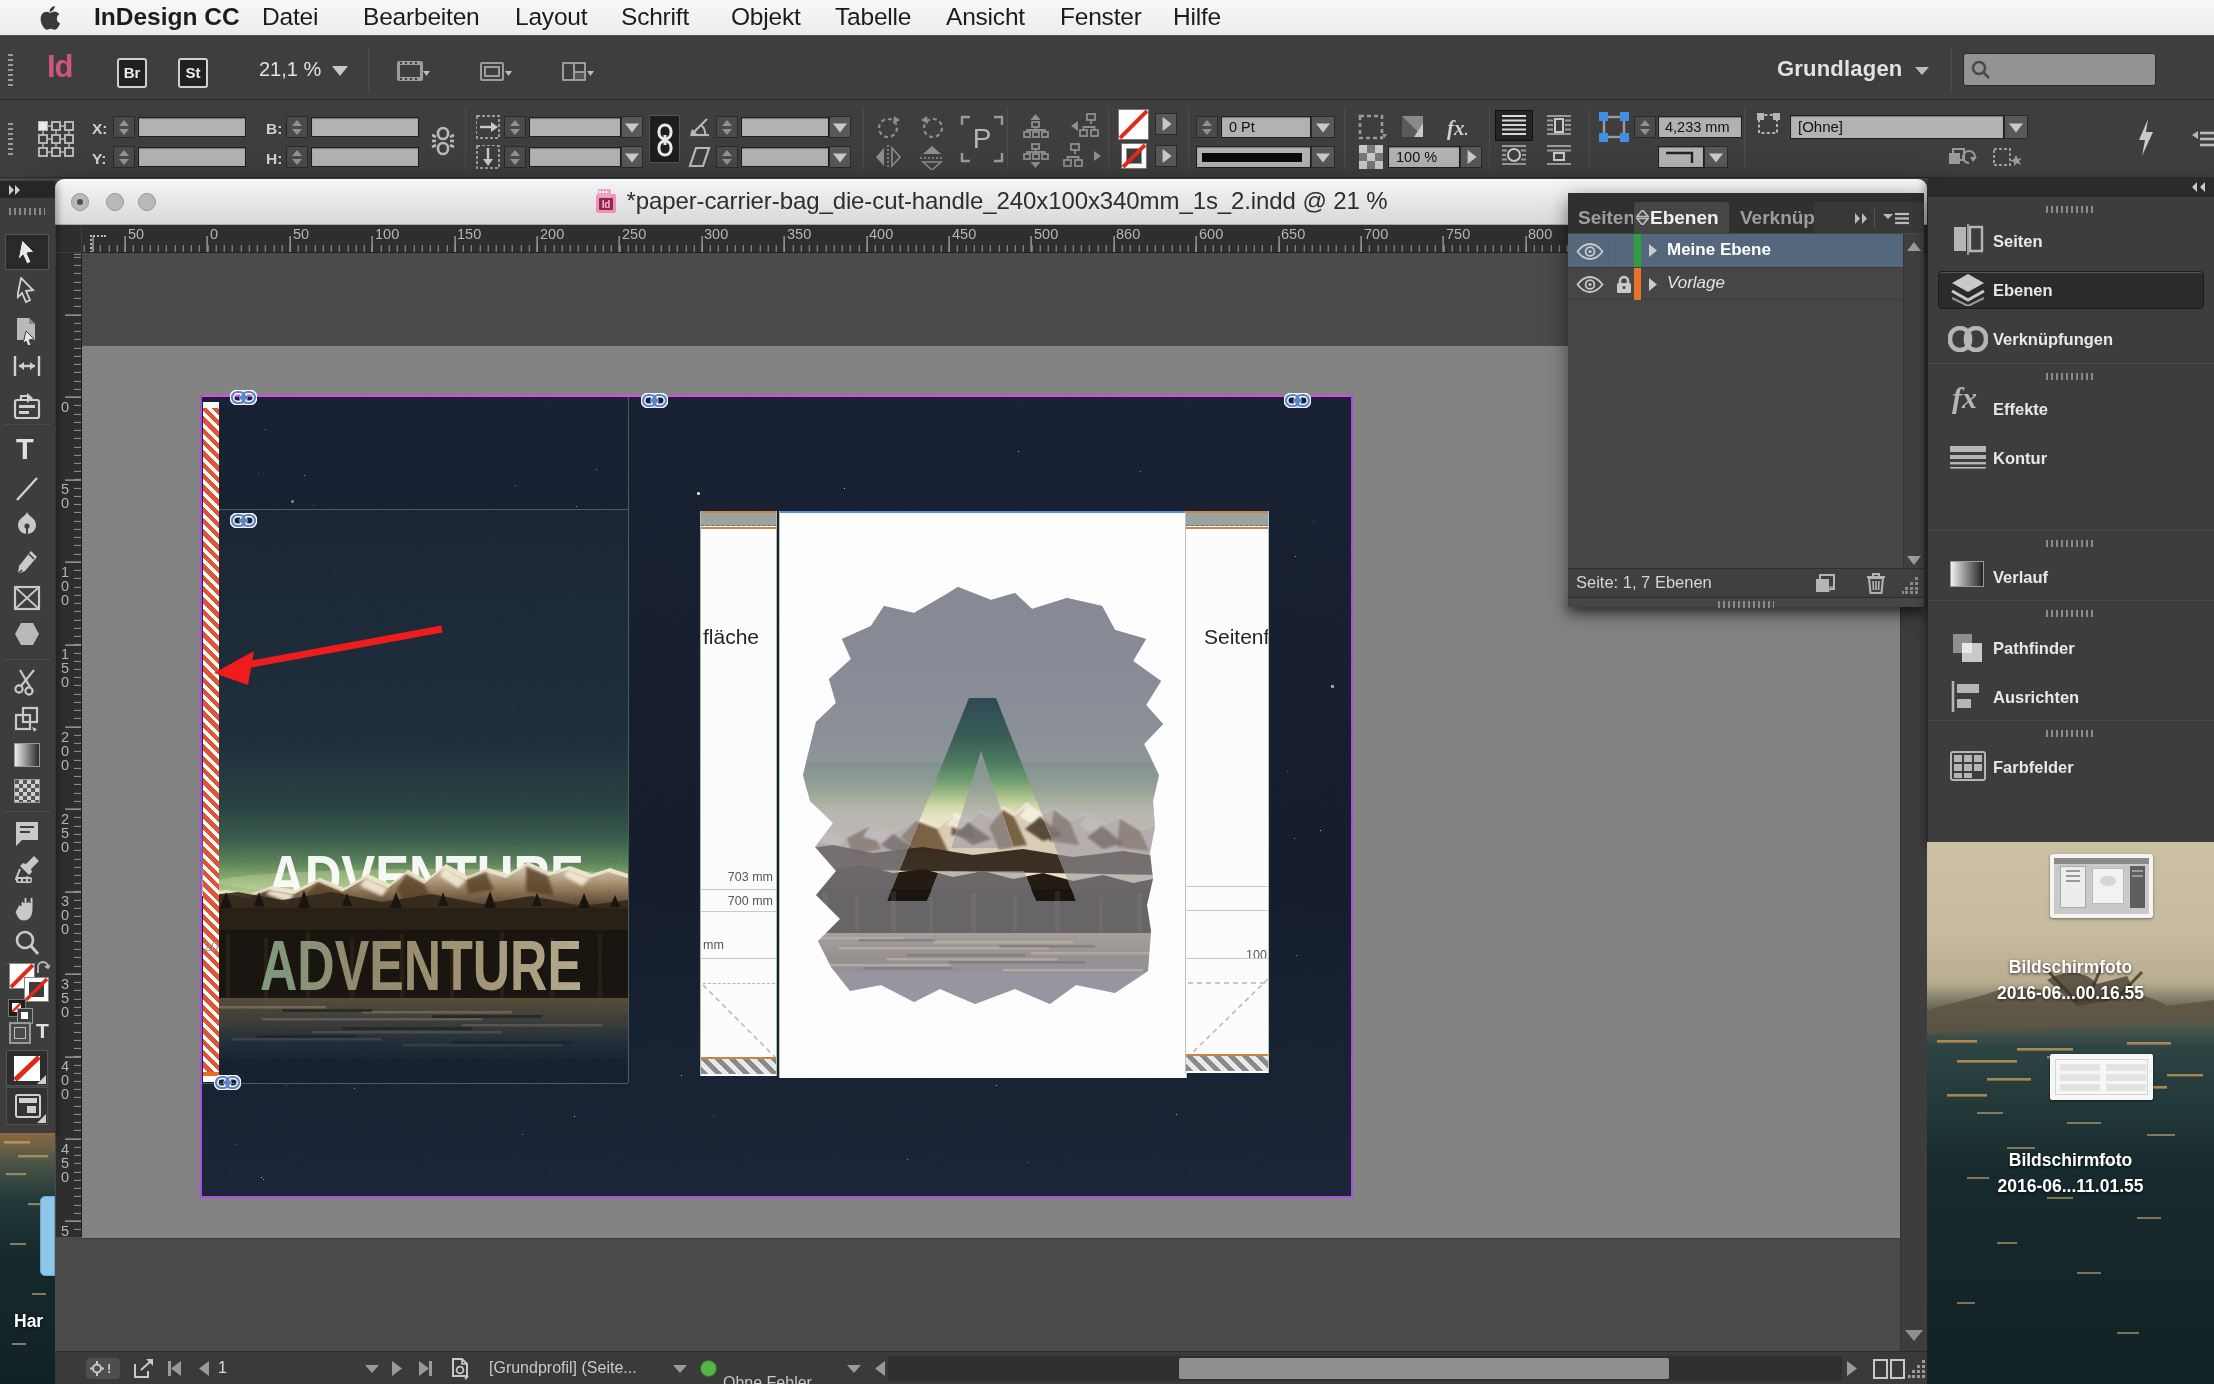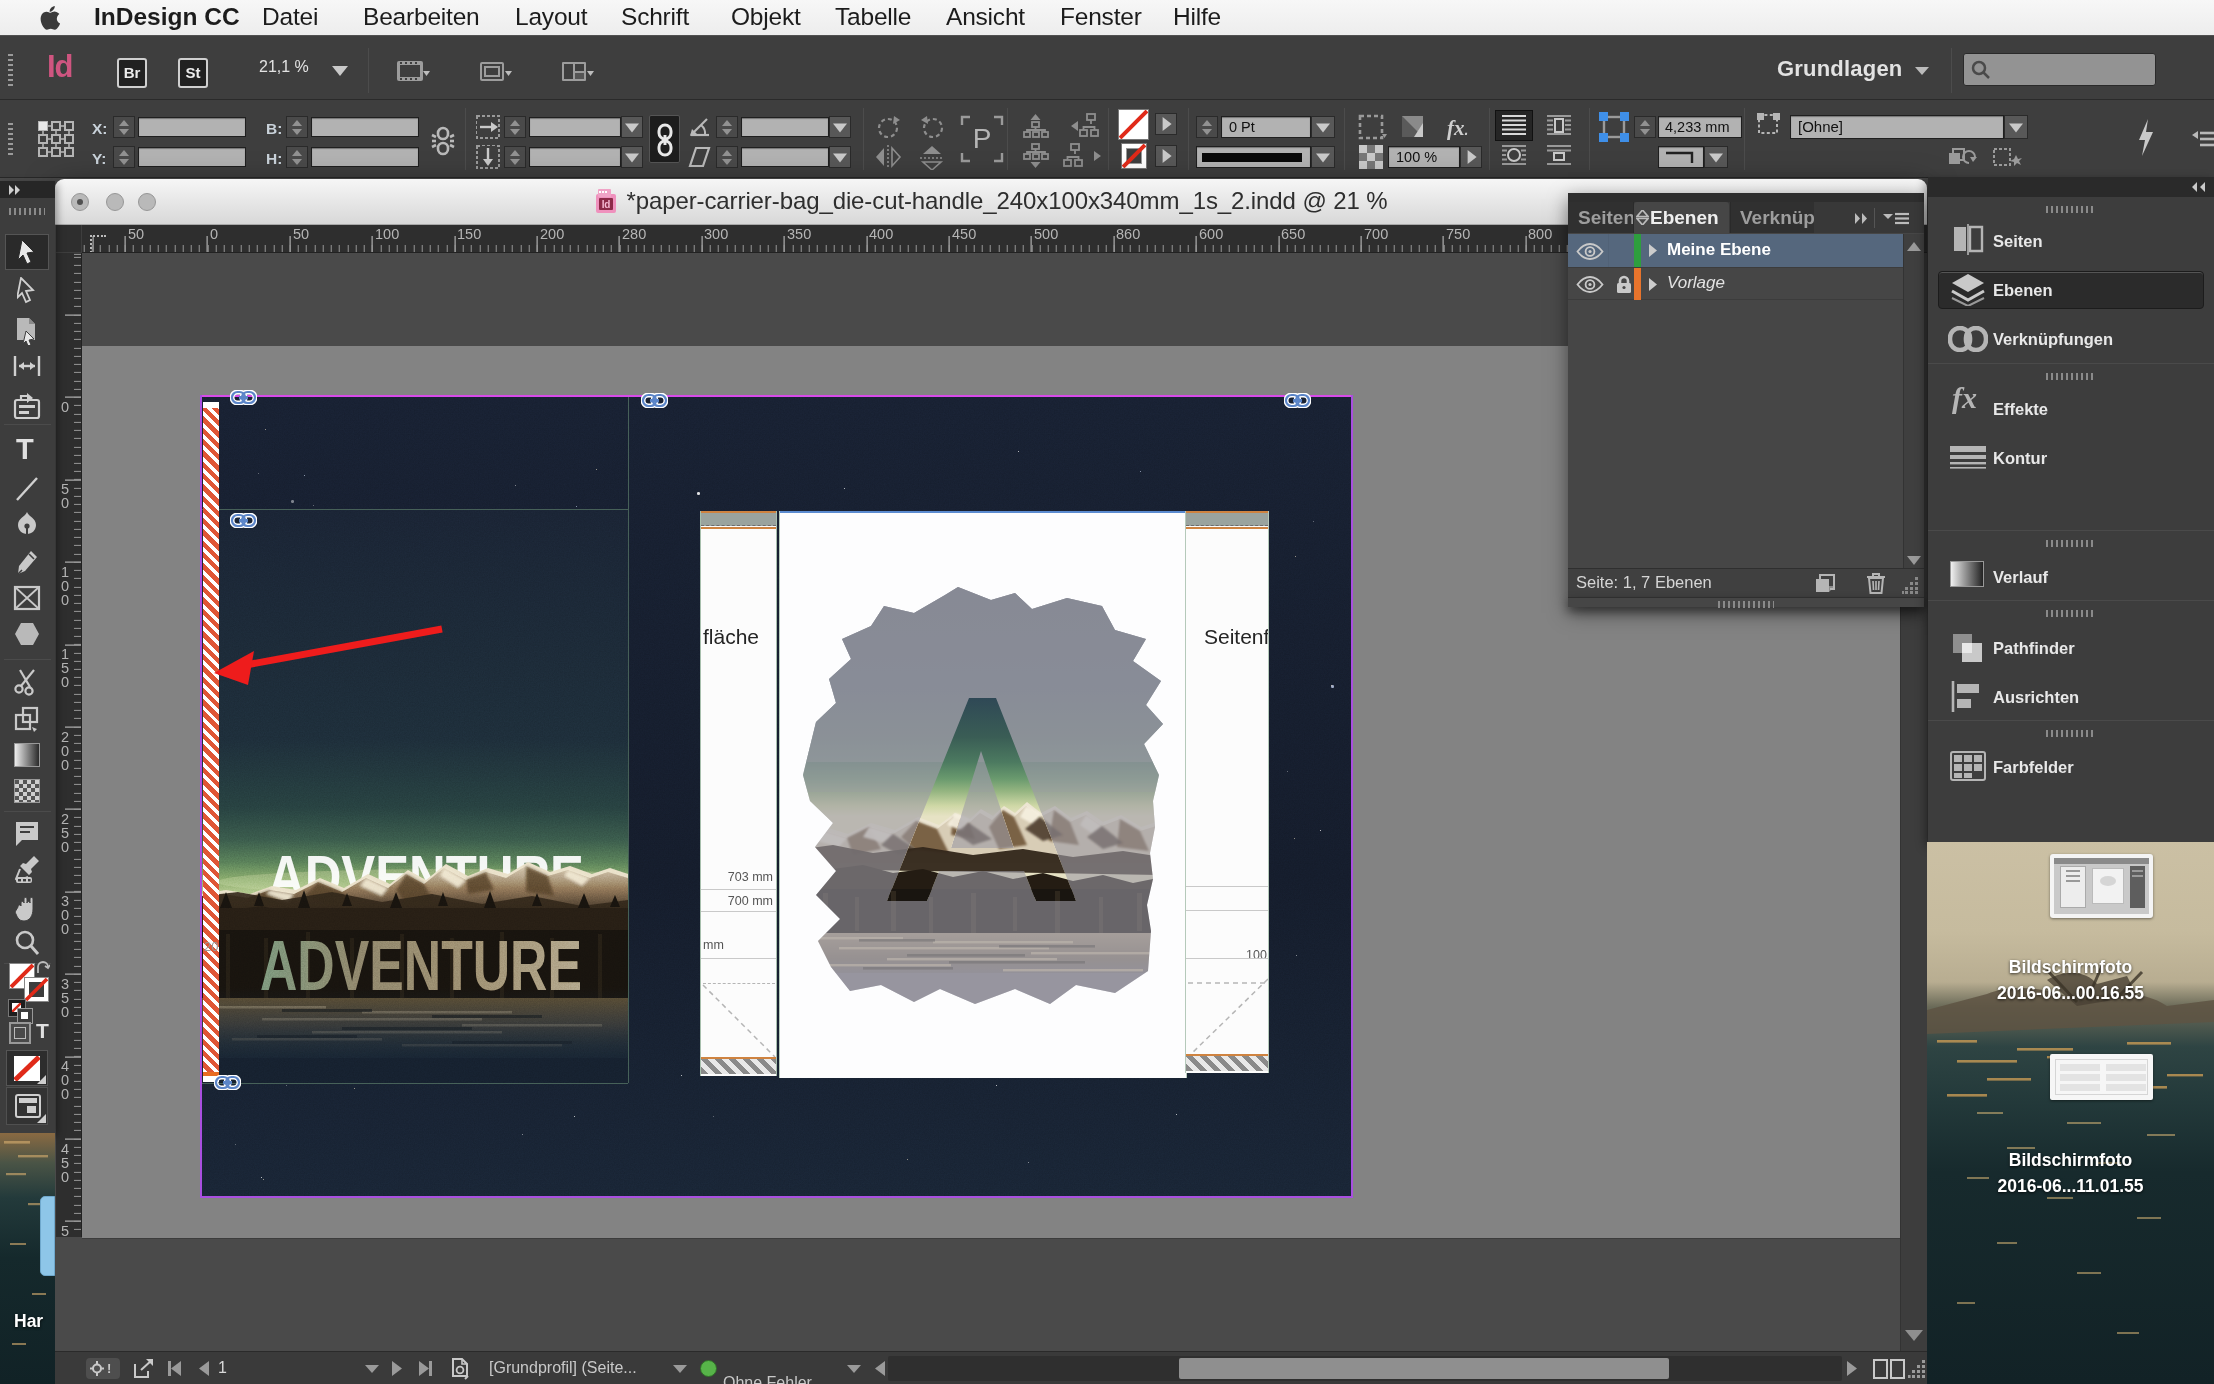--- a/index.html
+++ b/index.html
@@ -86,21 +86,21 @@
   <span class="mi" style="left:835px">Tabelle</span>
   <span class="mi" style="left:946px">Ansicht</span>
   <span class="mi" style="left:1060px">Fenster</span>
   <span class="mi" style="left:1173px">Hilfe</span>
 </div>
 <div id="appbar">
   <div class="vgrip" style="left:8px;top:18px;height:33px"></div>
   <span class="abs" style="left:47px;top:13px;font-size:31px;font-weight:700;color:#cf5580;letter-spacing:-1px">Id</span>
   <span class="abs" style="left:117px;top:22px;width:30px;height:30px;background:#212121;border:2px solid #cfcfcf;border-radius:3px;color:#ececec;font-size:15px;font-weight:700;text-align:center;line-height:26px">Br</span>
   <span class="abs" style="left:178px;top:22px;width:30px;height:30px;background:#212121;border:2px solid #cfcfcf;border-radius:3px;color:#ececec;font-size:15px;font-weight:700;text-align:center;line-height:26px">St</span>
-  <span class="abs wt" style="left:259px;top:22px;font-size:16px">21,1 %</span>
+  <span class="abs wt" style="left:259px;top:22px;font-size:20px">21,1 %</span>
   <span class="abs" style="left:332px;top:30px;border-left:8px solid transparent;border-right:8px solid transparent;border-top:10px solid #c9c9c9"></span>
   <div class="vsep" style="left:368px;top:12px;height:45px"></div>
 
   <svg class="abs" style="left:396px;top:22px" width="34" height="26" viewBox="0 0 34 26">
         <rect x="1" y="3" width="26" height="20" rx="2" fill="#9c9c9c"></rect>
         <rect x="4" y="7" width="20" height="12" fill="#3e3e3e"></rect>
         <rect x="4" y="4" width="2" height="2" fill="#3e3e3e"></rect>
         <rect x="9" y="4" width="2" height="2" fill="#3e3e3e"></rect>
         <rect x="14" y="4" width="2" height="2" fill="#3e3e3e"></rect>
         <rect x="19" y="4" width="2" height="2" fill="#3e3e3e"></rect>
@@ -799,21 +799,21 @@
           </svg>*paper-carrier-bag_die-cut-handle_240x100x340mm_1s_2.indd @ 21 %</div>
   </div>
   <div id="corner"></div>
   <div id="hruler">
     <span class="rnum" style="left:46px;top:1px">50</span>
         <span class="rnum" style="left:128px;top:1px">0</span>
         <span class="rnum" style="left:211px;top:1px">50</span>
         <span class="rnum" style="left:293px;top:1px">100</span>
         <span class="rnum" style="left:375px;top:1px">150</span>
         <span class="rnum" style="left:458px;top:1px">200</span>
-        <span class="rnum" style="left:540px;top:1px">280</span>
+        <span class="rnum" style="left:540px;top:1px">250</span>
         <span class="rnum" style="left:622px;top:1px">300</span>
         <span class="rnum" style="left:705px;top:1px">350</span>
         <span class="rnum" style="left:787px;top:1px">400</span>
         <span class="rnum" style="left:870px;top:1px">450</span>
         <span class="rnum" style="left:952px;top:1px">500</span>
         <span class="rnum" style="left:1034px;top:1px">860</span>
         <span class="rnum" style="left:1117px;top:1px">600</span>
         <span class="rnum" style="left:1199px;top:1px">650</span>
         <span class="rnum" style="left:1282px;top:1px">700</span>
         <span class="rnum" style="left:1364px;top:1px">750</span>

